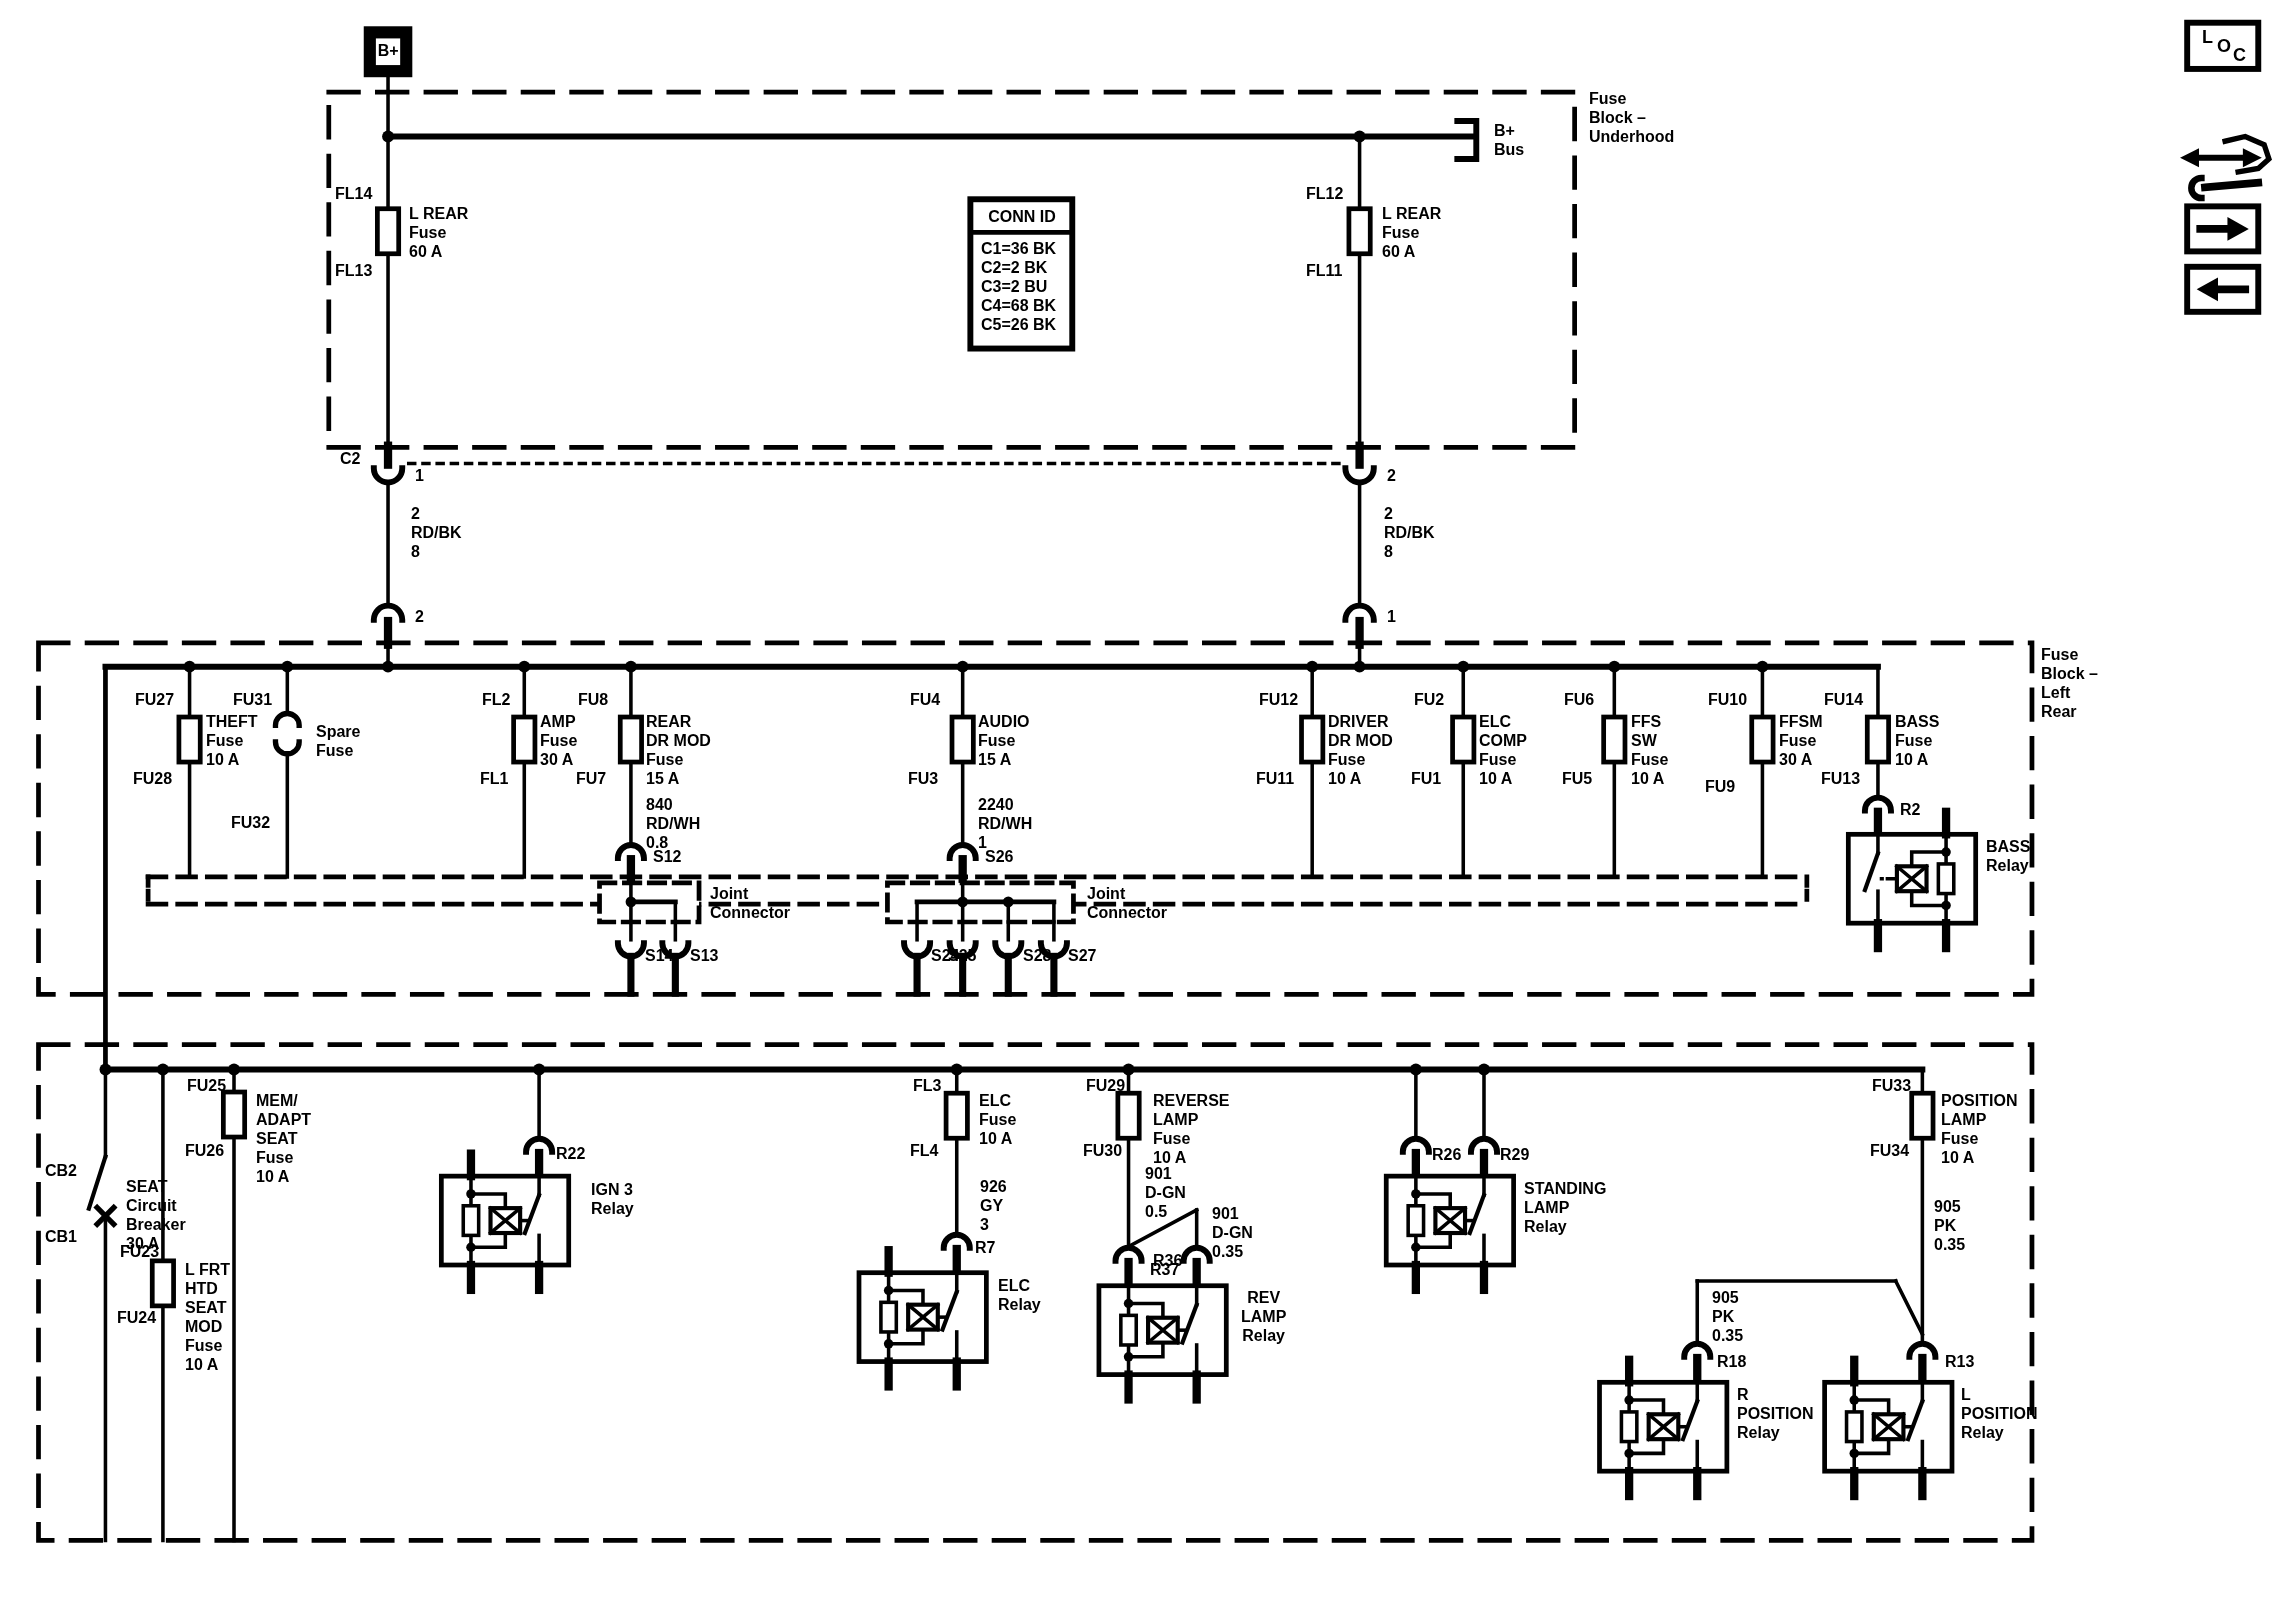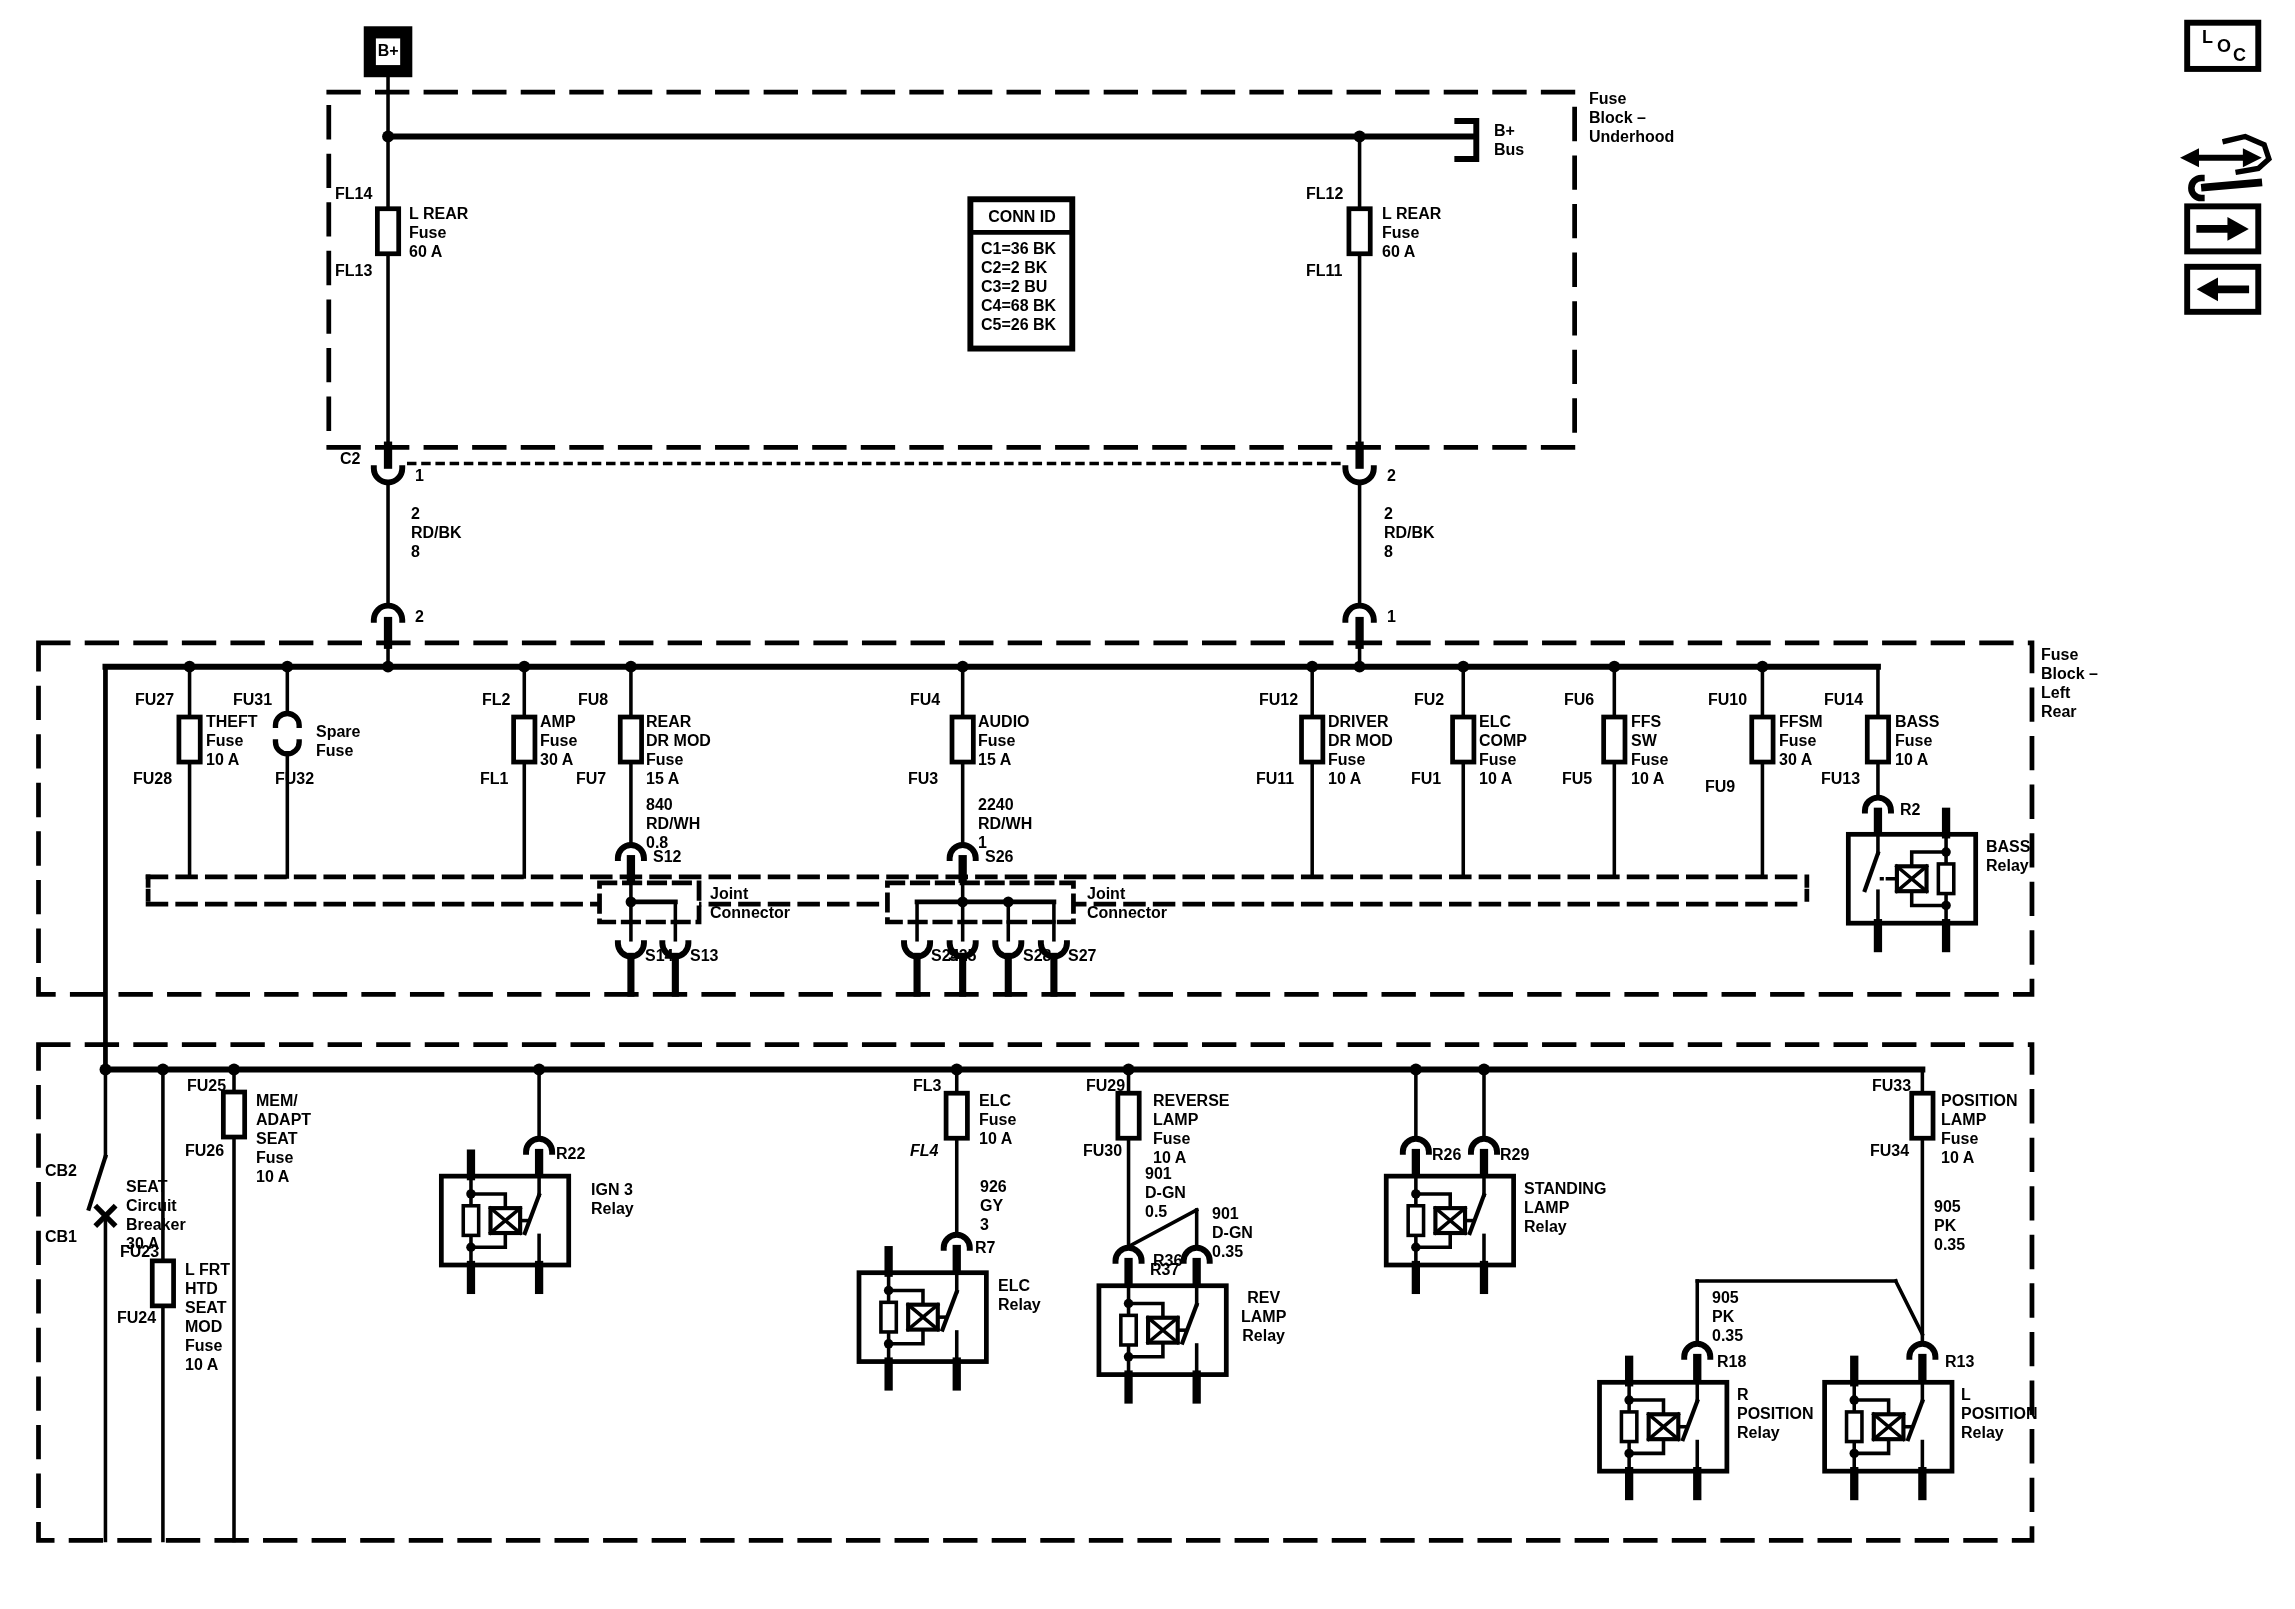--- a/index.html
+++ b/index.html
@@ -454,21 +454,21 @@
 Left
 Rear</div>
 <div class="lbl" style="left:135px;top:690px;">FU27</div>
 <div class="lbl" style="left:206px;top:712px;">THEFT
 Fuse
 10 A</div>
 <div class="lbl" style="left:133px;top:769px;">FU28</div>
 <div class="lbl" style="left:233px;top:690px;">FU31</div>
 <div class="lbl" style="left:316px;top:722px;">Spare
 Fuse</div>
-<div class="lbl" style="left:231px;top:769px;margin-left:44px;">FU32</div>
+<div class="lbl" style="left:231px;top:813px;">FU32</div>
 <div class="lbl" style="left:482px;top:690px;">FL2</div>
 <div class="lbl" style="left:540px;top:712px;">AMP
 Fuse
 30 A</div>
 <div class="lbl" style="left:480px;top:769px;">FL1</div>
 <div class="lbl" style="left:578px;top:690px;">FU8</div>
 <div class="lbl" style="left:646px;top:712px;">REAR
 DR MOD
 Fuse
 15 A</div>
@@ -549,21 +549,21 @@
 Fuse
 10 A</div>
 <div class="lbl" style="left:117px;top:1308px;">FU24</div>
 <div class="lbl" style="left:556px;top:1144px;">R22</div>
 <div class="lbl" style="left:591px;top:1180px;">IGN 3
 Relay</div>
 <div class="lbl" style="left:913px;top:1076px;">FL3</div>
 <div class="lbl" style="left:979px;top:1091px;">ELC
 Fuse
 10 A</div>
-<div class="lbl" style="left:910px;top:1141px;font-style:italic;">FL4</div>
+<div class="lbl" style="left:910px;top:1141px;">FL4</div>
 <div class="lbl" style="left:980px;top:1177px;">926
 GY
 3</div>
 <div class="lbl" style="left:975px;top:1238px;">R7</div>
 <div class="lbl" style="left:998px;top:1276px;">ELC
 Relay</div>
 <div class="lbl" style="left:1086px;top:1076px;">FU29</div>
 <div class="lbl" style="left:1153px;top:1091px;">REVERSE
 LAMP
 Fuse

